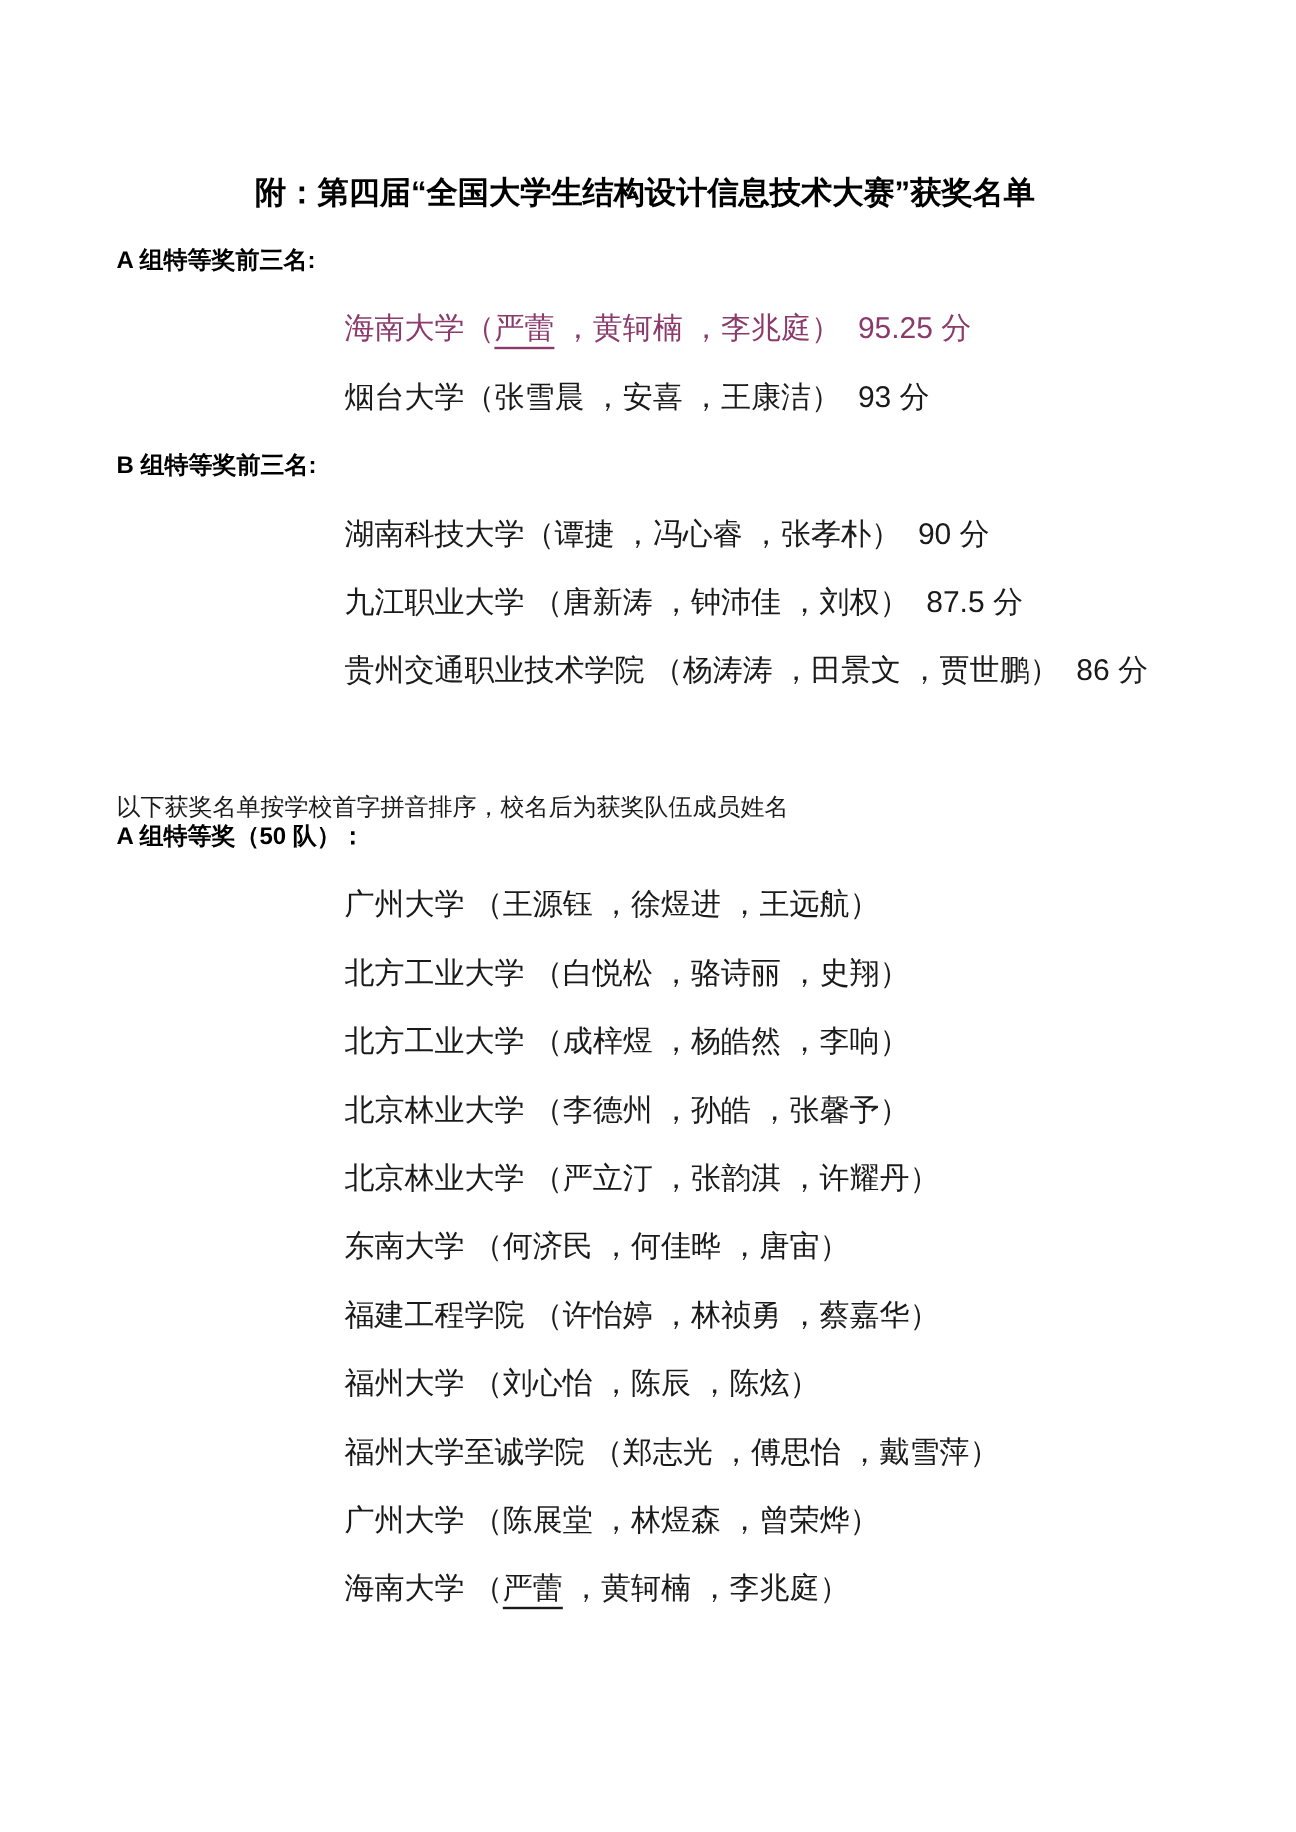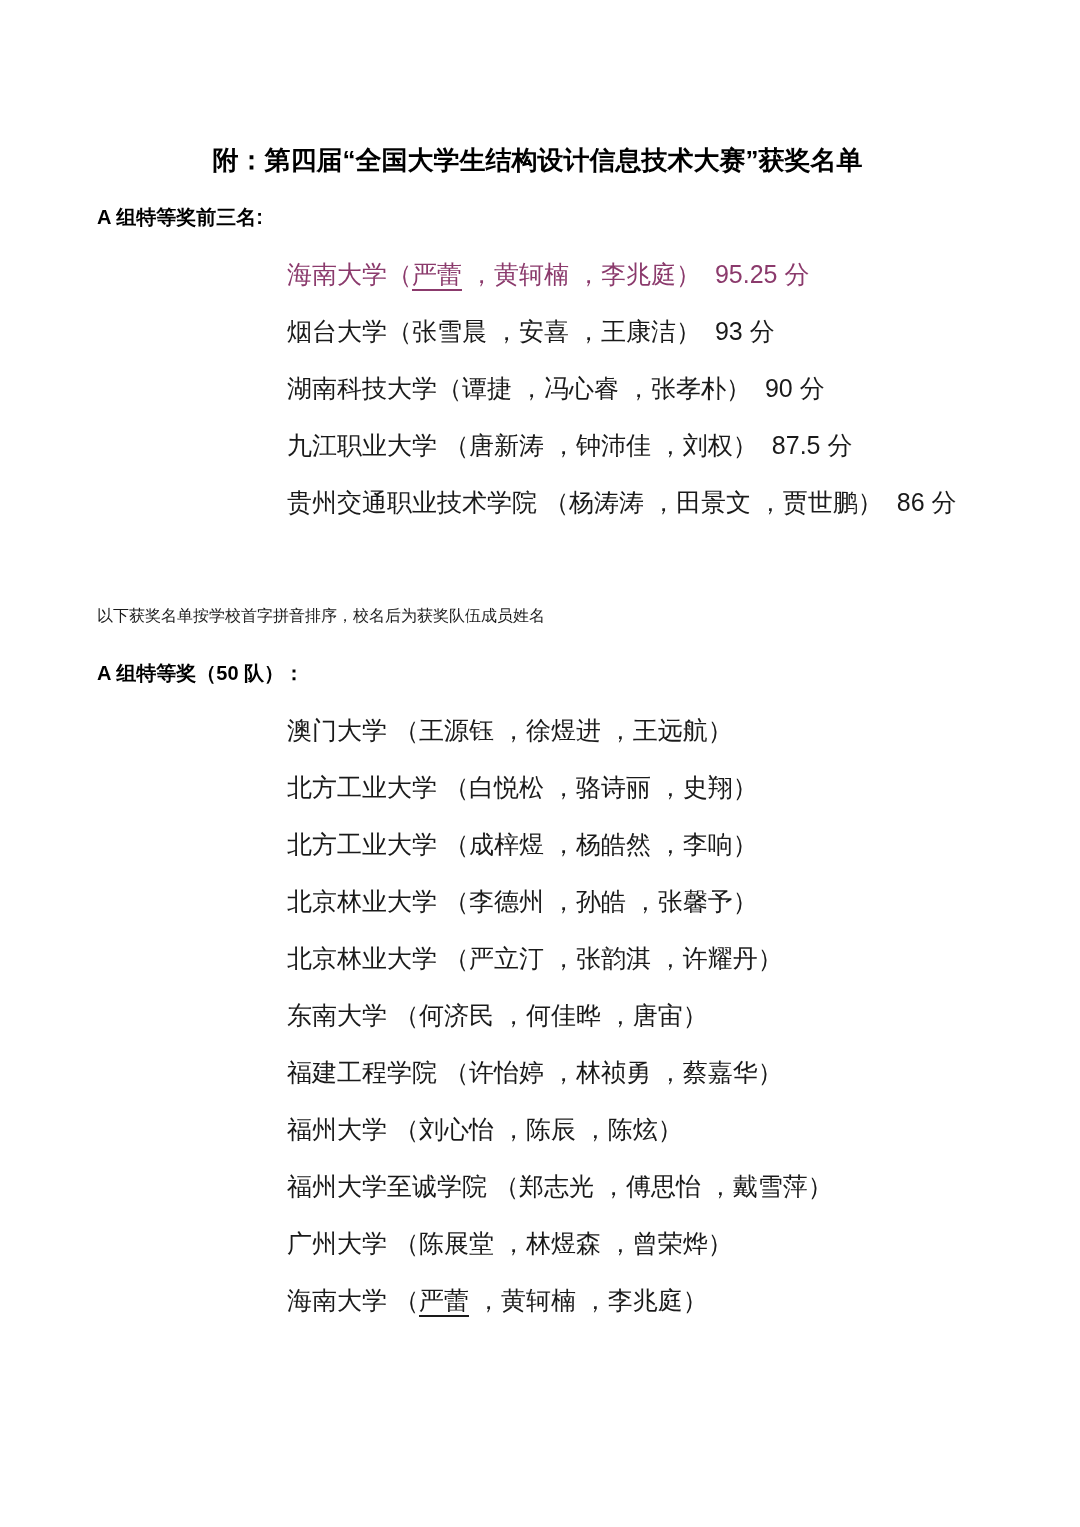--- a/index.html
+++ b/index.html
@@ -50,51 +50,51 @@
   }
   .u-name {
     border-bottom: 2px solid currentColor;
     padding-bottom: 1px;
   }
   .score {
     margin-left: 14px;
   }
   .note {
     margin-top: 90px;
-    font-size: 16px;
+    font-size: 20px;
     line-height: 24px;
-    margin-bottom: 33px;
   }
 </style>
 </head>
 <body>
 
 <div class="page">
 
   <div class="doc-title">附：第四届“全国大学生结构设计信息技术大赛”获奖名单</div>
 
   <div class="heading">A 组特等奖前三名:</div>
 
   <div class="line indent purple"><span>海南大学（</span><span class="u-name">严蕾</span><span> ，黄轲楠 ，李兆庭）</span><span class="score">95.25 分</span></div>
 
 
   <div class="line indent"><span>烟台大学（张雪晨 ，安喜 ，王康洁）</span><span class="u-name"></span><span></span><span class="score">93 分</span></div>
 
+  <div class="heading">B 组特等奖前三名:</div>
 
   <div class="line indent"><span>湖南科技大学（谭捷 ，冯心睿 ，张孝朴）</span><span class="u-name"></span><span></span><span class="score">90 分</span></div>
 
   <div class="line indent"><span>九江职业大学 （唐新涛 ，钟沛佳 ，刘权）</span><span class="u-name"></span><span></span><span class="score">87.5 分</span></div>
 
   <div class="line indent"><span>贵州交通职业技术学院 （杨涛涛 ，田景文 ，贾世鹏）</span><span class="u-name"></span><span></span><span class="score">86 分</span></div>
 
   <div class="note">以下获奖名单按学校首字拼音排序，校名后为获奖队伍成员姓名</div>
 
   <div class="heading">A 组特等奖（50 队）：</div>
 
-  <div class="line indent"><span>澳门大学 （王源钰 ，徐煜进 ，王远航）</span><span class="u-name"></span><span></span></div>
+  <div class="line indent"><span>广州大学 （王源钰 ，徐煜进 ，王远航）</span><span class="u-name"></span><span></span></div>
 
   <div class="line indent"><span>北方工业大学 （白悦松 ，骆诗丽 ，史翔）</span><span class="u-name"></span><span></span></div>
 
   <div class="line indent"><span>北方工业大学 （成梓煜 ，杨皓然 ，李响）</span><span class="u-name"></span><span></span></div>
 
   <div class="line indent"><span>北京林业大学 （李德州 ，孙皓 ，张馨予）</span><span class="u-name"></span><span></span></div>
 
   <div class="line indent"><span>北京林业大学 （严立汀 ，张韵淇 ，许耀丹）</span><span class="u-name"></span><span></span></div>
 
   <div class="line indent"><span>东南大学 （何济民 ，何佳晔 ，唐宙）</span><span class="u-name"></span><span></span></div>

